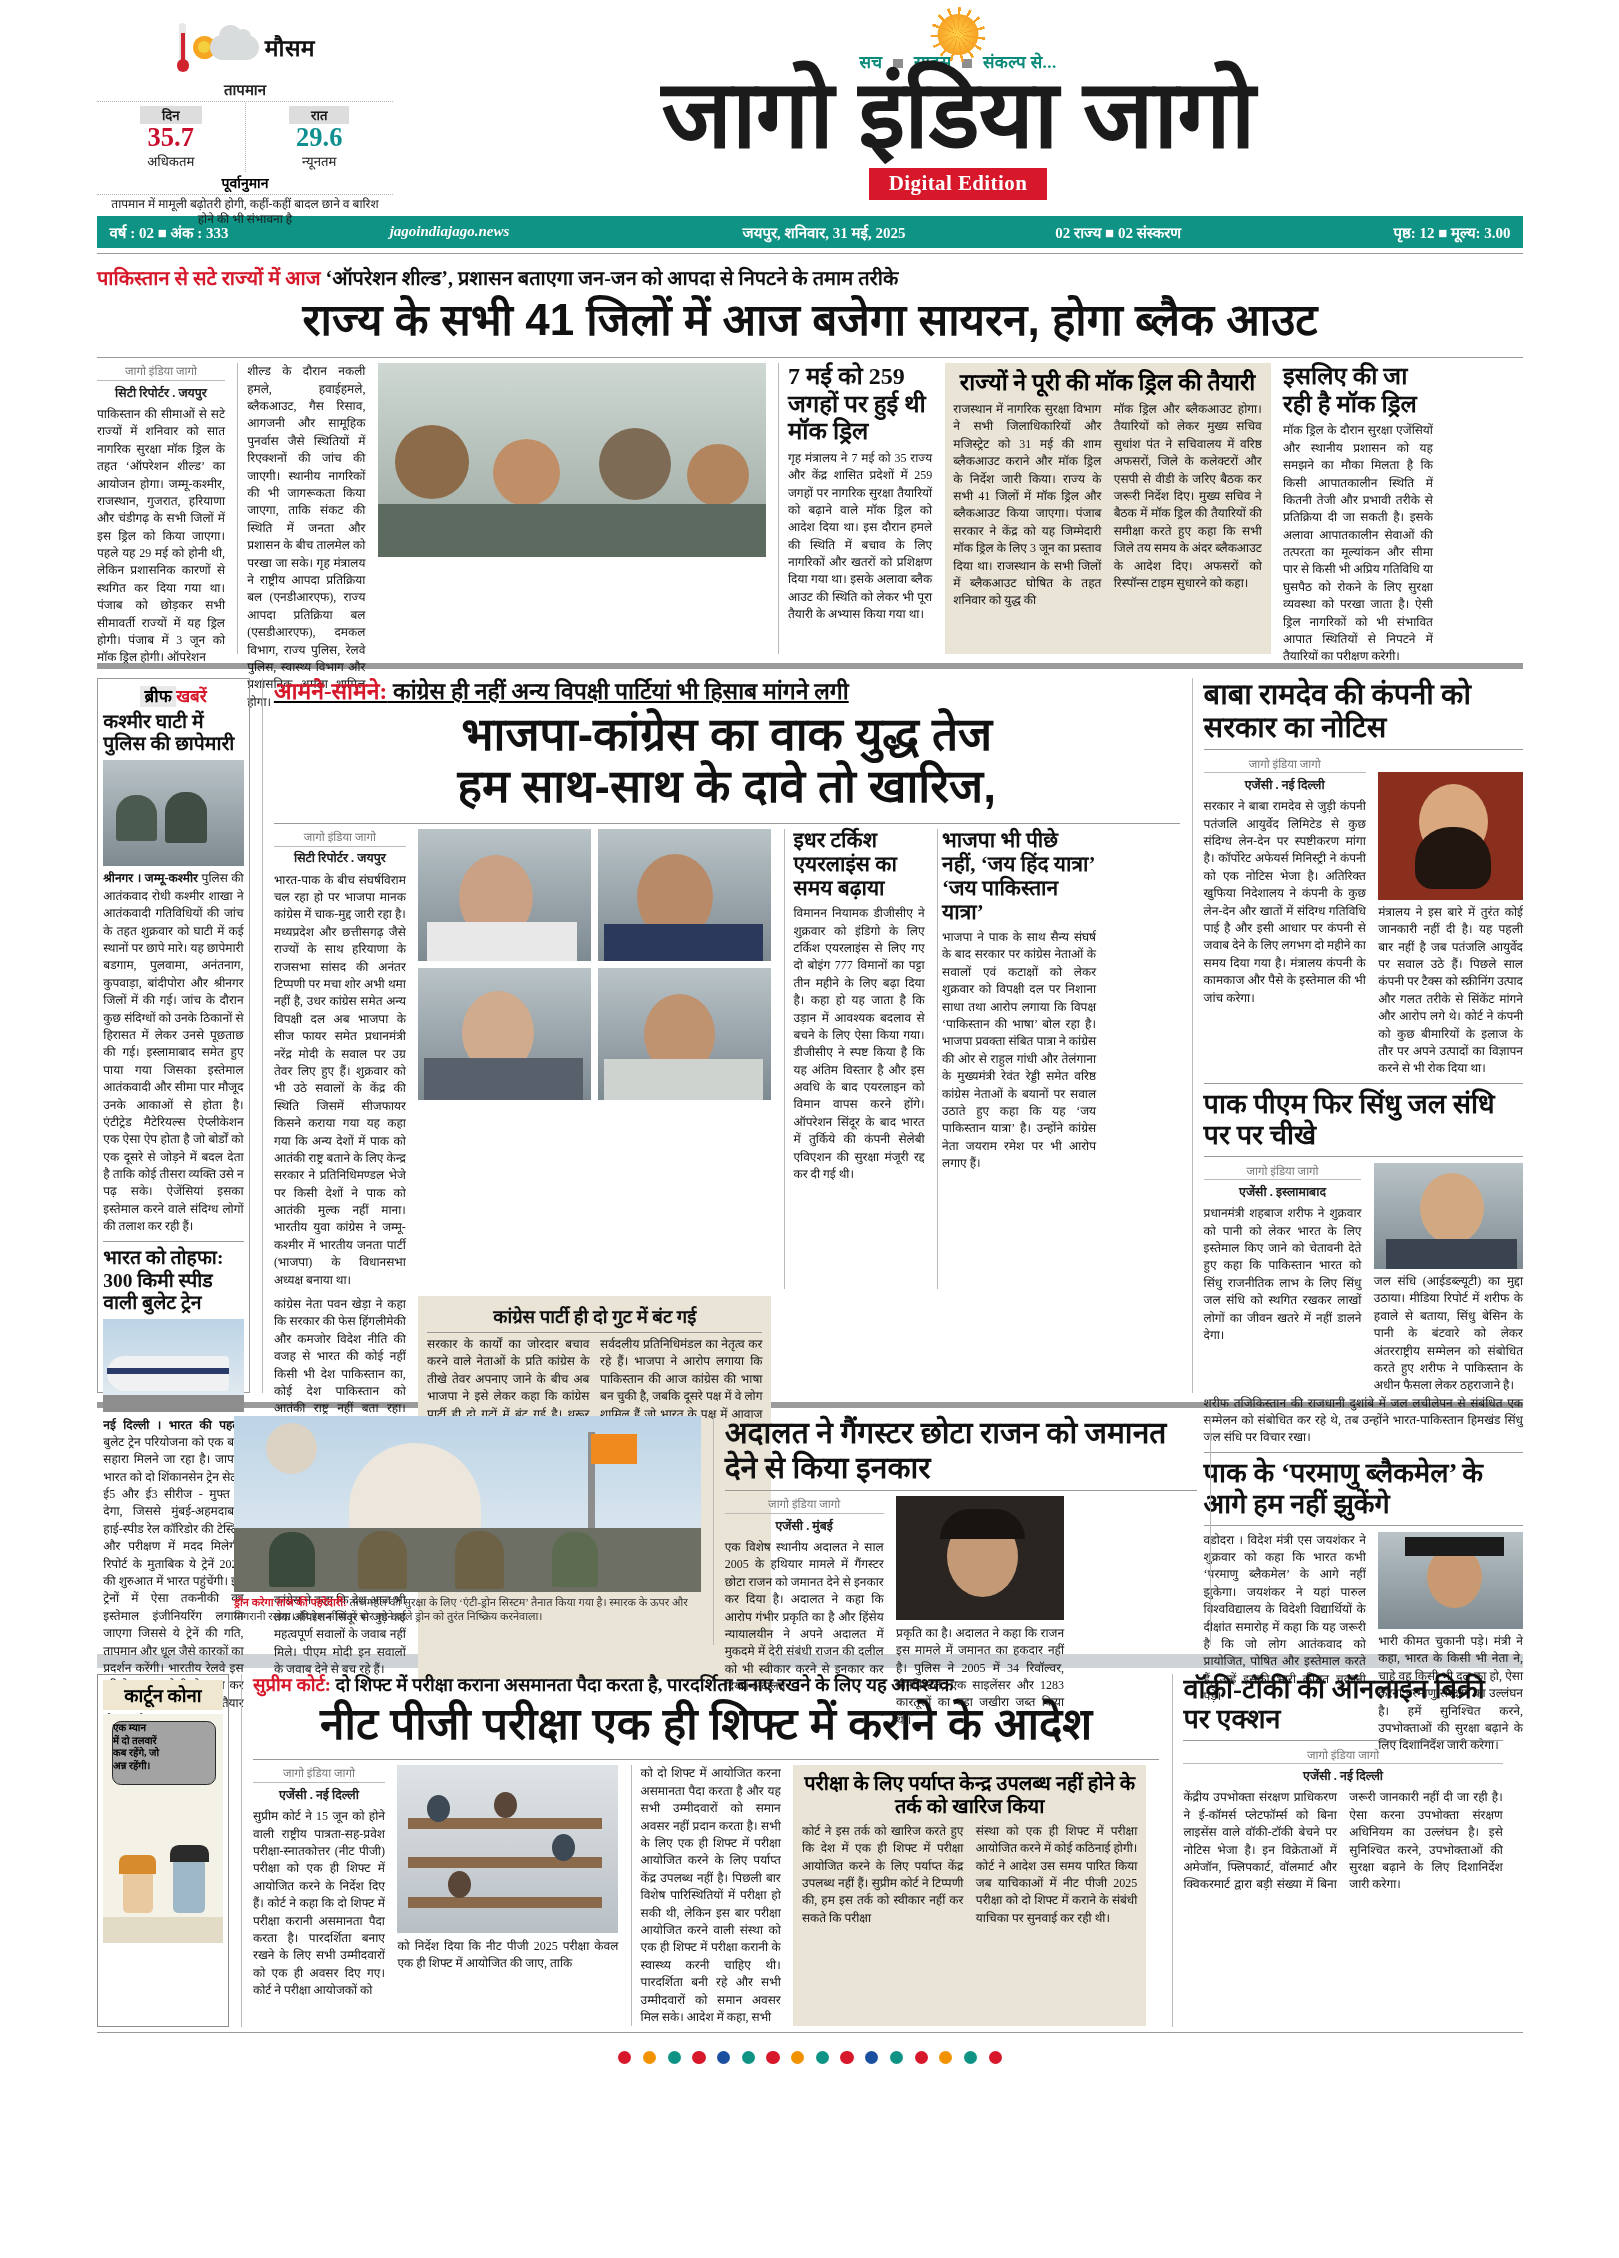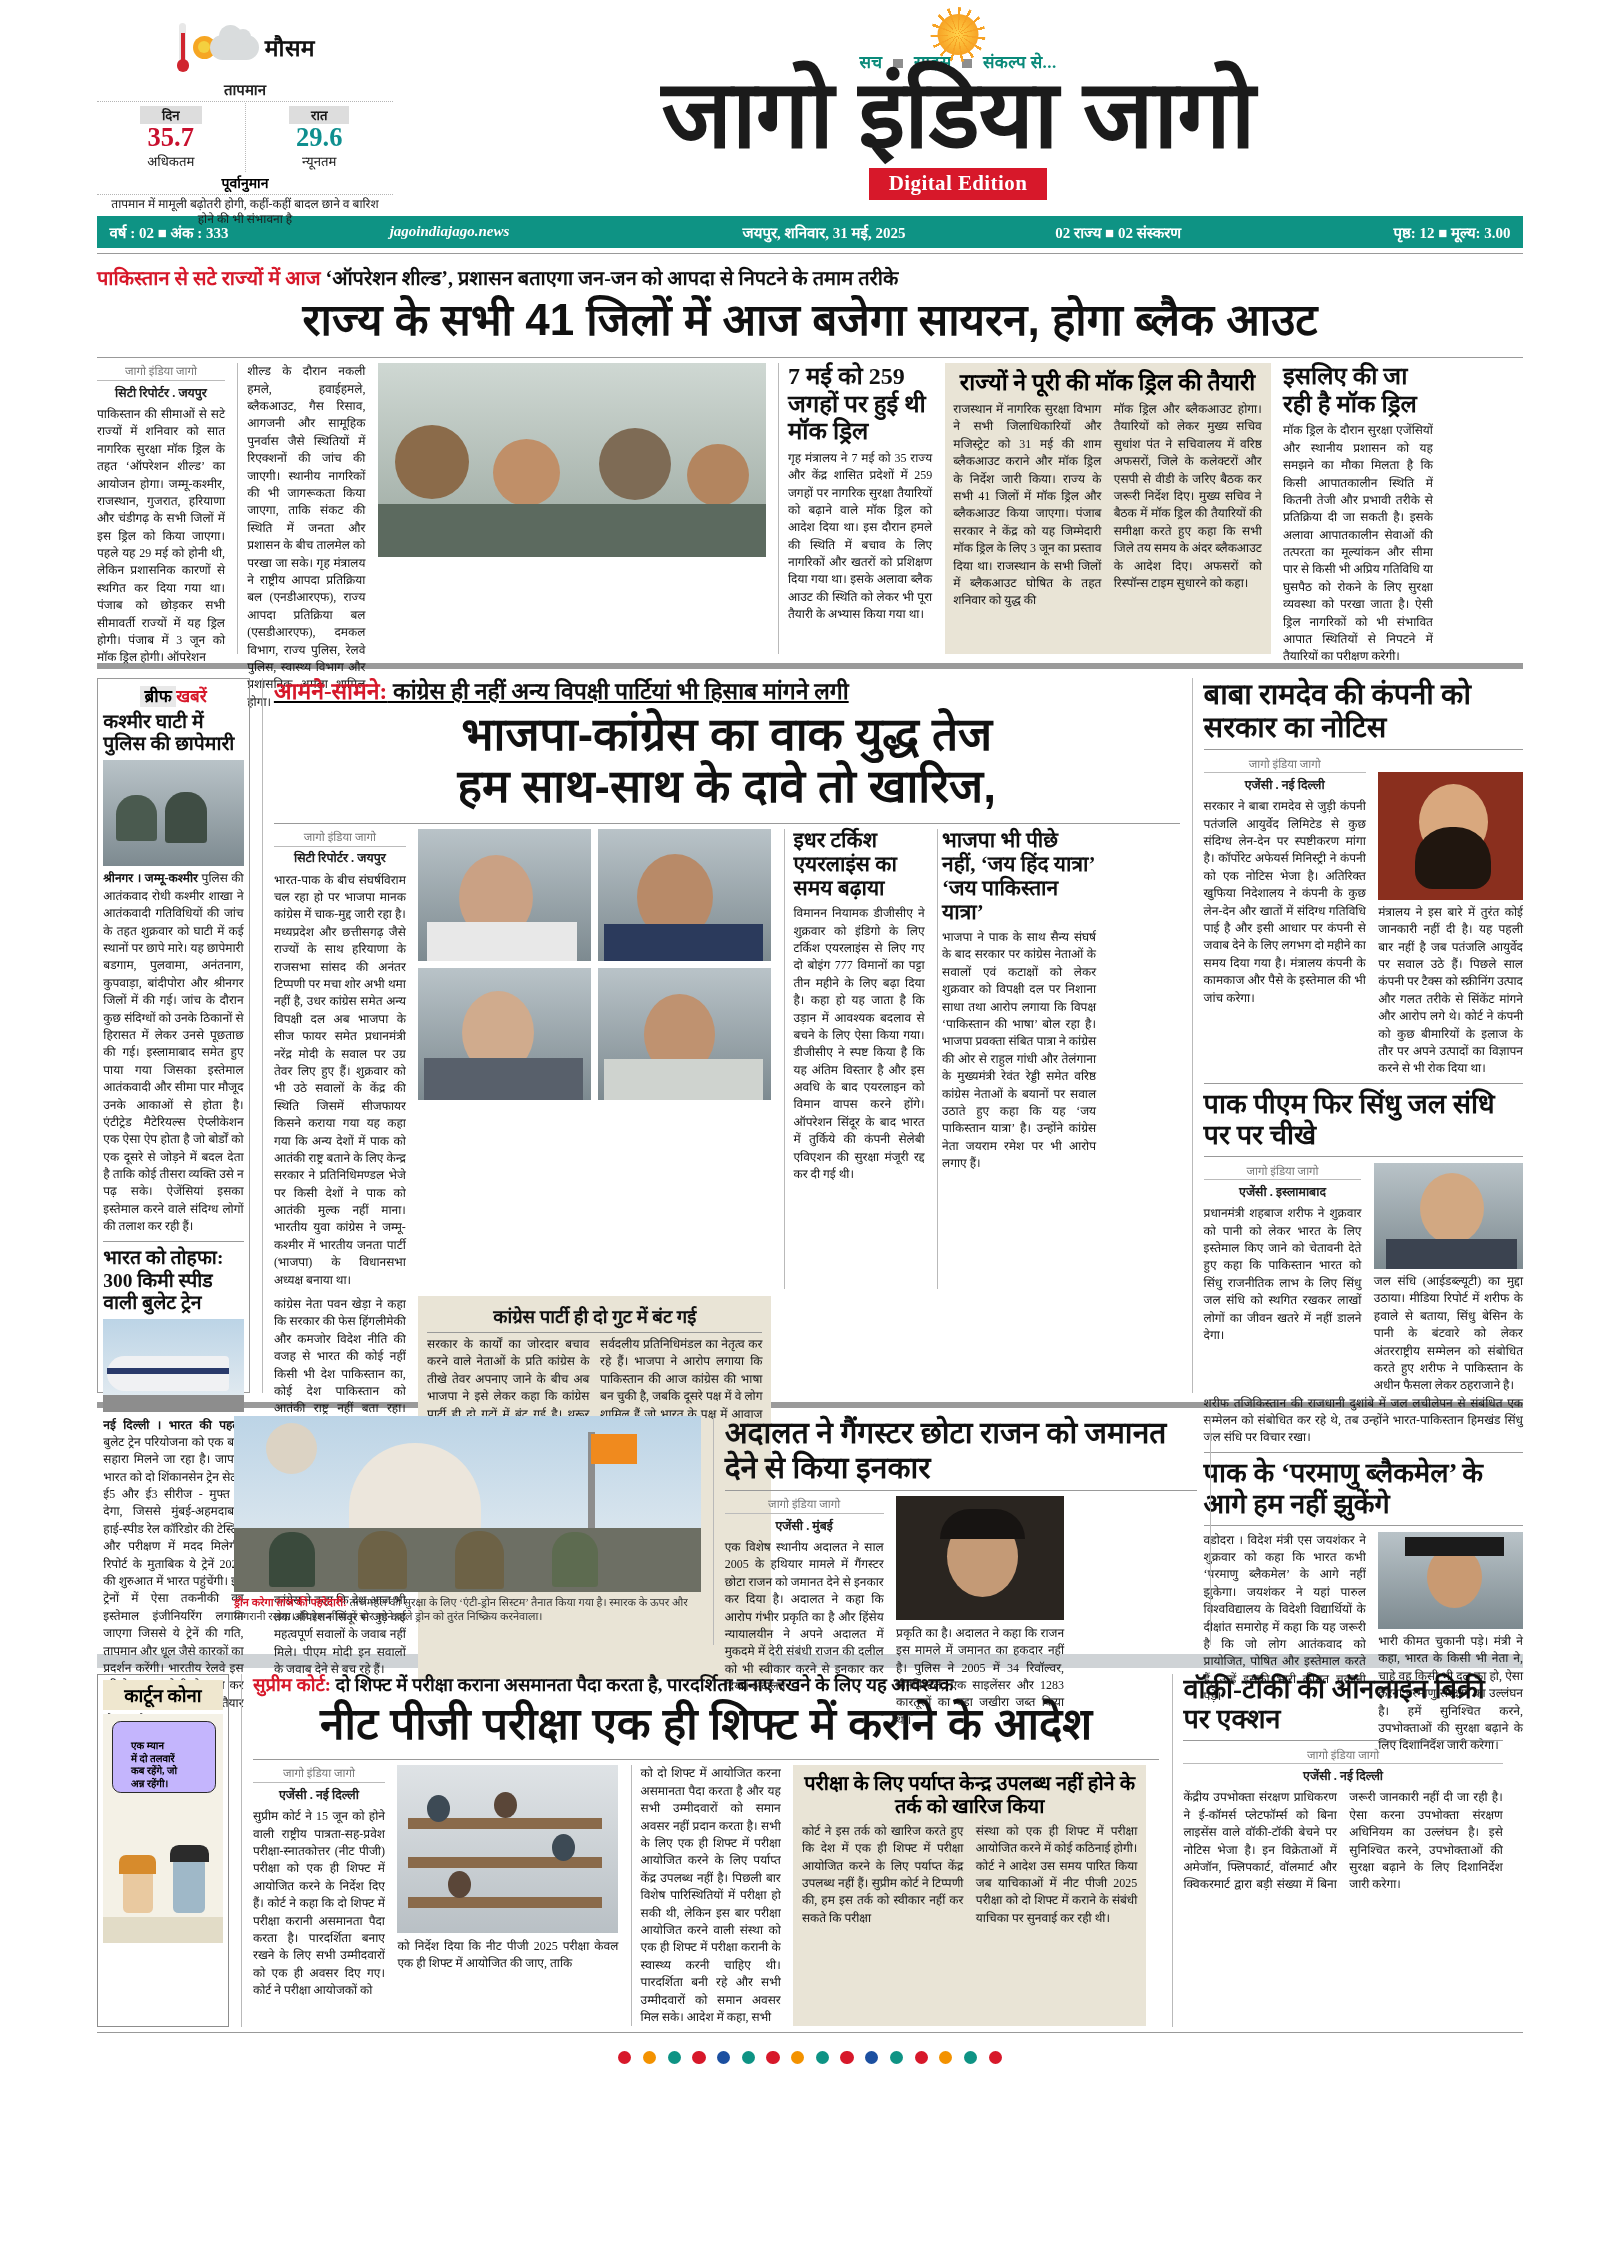--- a/index.html
+++ b/index.html
@@ -402,21 +402,21 @@
     <div class="col vline" style="width:331px;padding-left:10.6px;"></div>
   </div>
 
   <div class="band"></div>
 
   <div class="cols" style="height:353px;">
 
     <div class="col cartoonbox" style="width:132px;">
       <div class="cartoon-title">कार्टून कोना</div>
       <div class="cartoon-art">
-        <div style="position:absolute;left:8.8px;top:7px;width:104px;height:72px;background:#c4b5fd;border:1.8px solid #2b2b2b;border-radius:8.8px;font-size:10px;line-height:1.25;padding:18px;box-sizing:border-box;font-weight:bold;">
+        <div style="position:absolute;left:8.8px;top:7px;width:104px;height:64px;background:#a3a3a3;border:1.8px solid #2b2b2b;border-radius:8.8px;font-size:10px;line-height:1.25;padding:0;box-sizing:border-box;font-weight:bold;">
           <div>एक म्यान</div>
           <div>में दो तलवारें</div>
           <div>कब रहेंगे, जो</div>
           <div>अन्न रहेंगी।</div>
         </div>
         <div style="position:absolute;left:19.4px;bottom:30px;width:30px;height:51px;background:#e9c9a0;border-radius:5.3px;"></div>
         <div style="position:absolute;left:16px;bottom:69px;width:37px;height:19.4px;background:#d78b2c;border-radius:7px 7px 0 0;"></div>
         <div style="position:absolute;right:17.6px;bottom:30px;width:32px;height:55px;background:#9fb8c8;border-radius:5.3px;"></div>
         <div style="position:absolute;right:14px;bottom:81px;width:39px;height:17.6px;background:#2b2b2b;border-radius:8.8px 8.8px 0 0;"></div>
         <div style="position:absolute;left:0;bottom:0;width:100%;height:26.5px;background:#e2dcc7;"></div>

